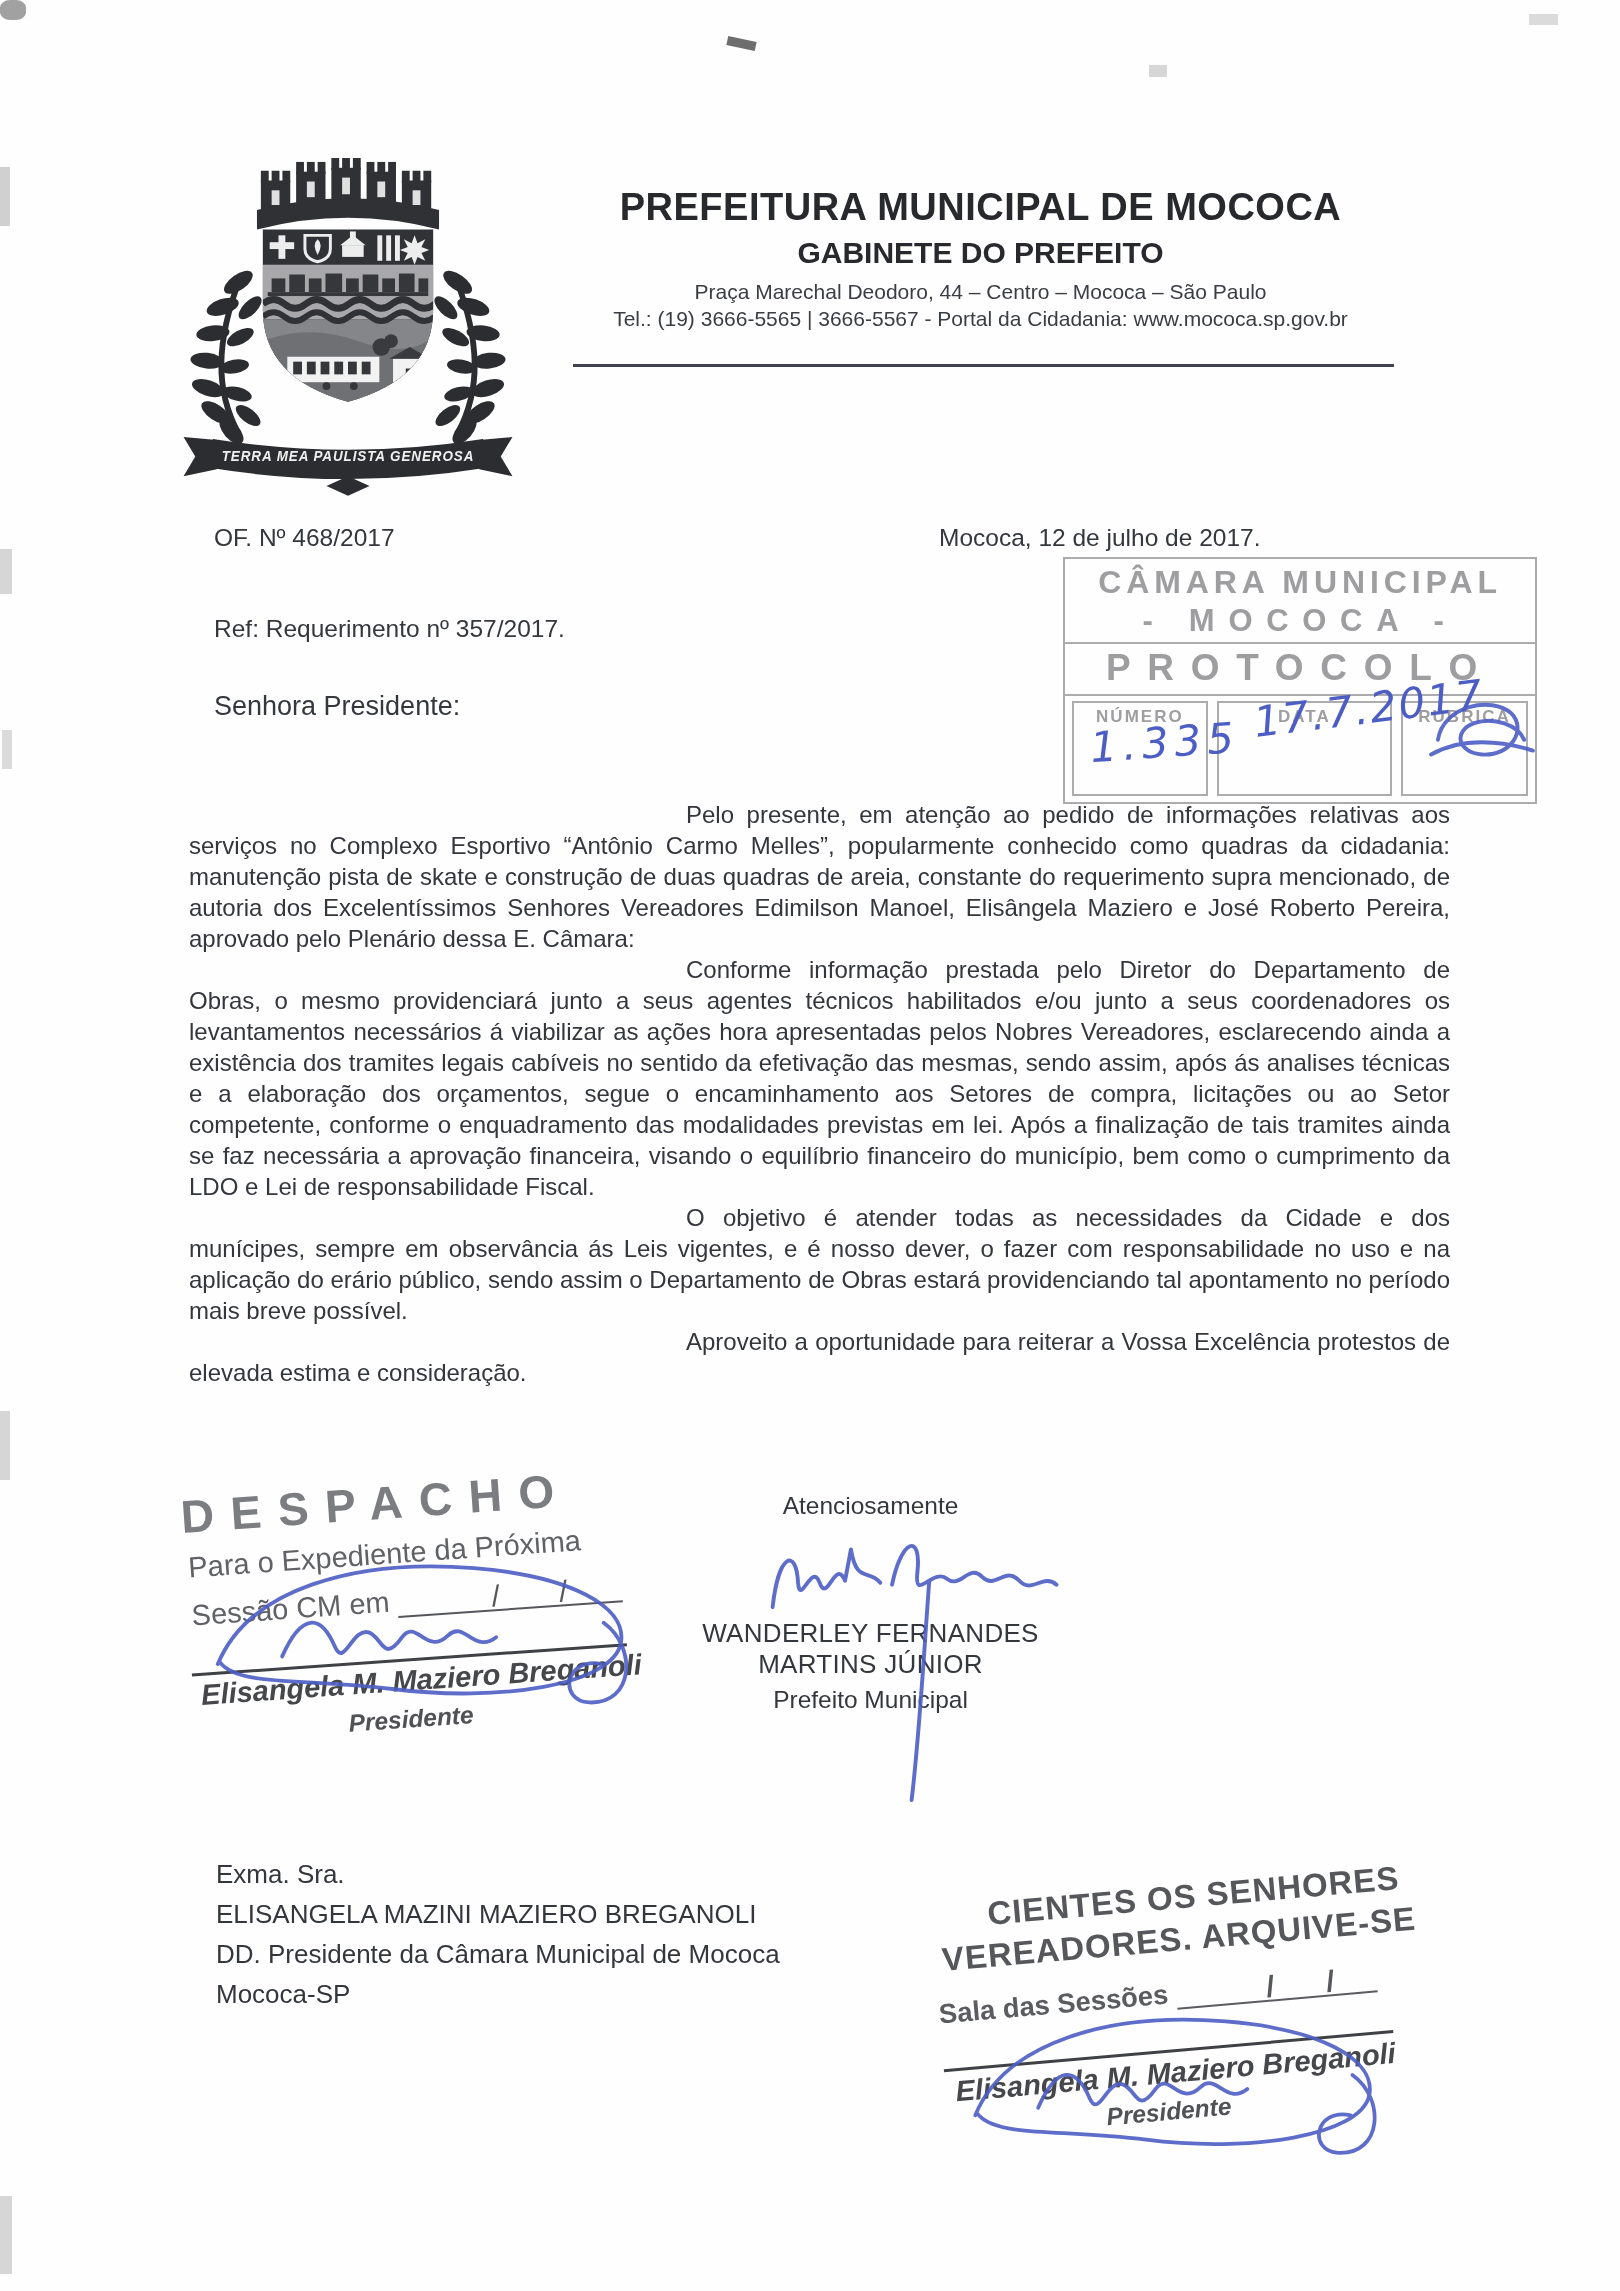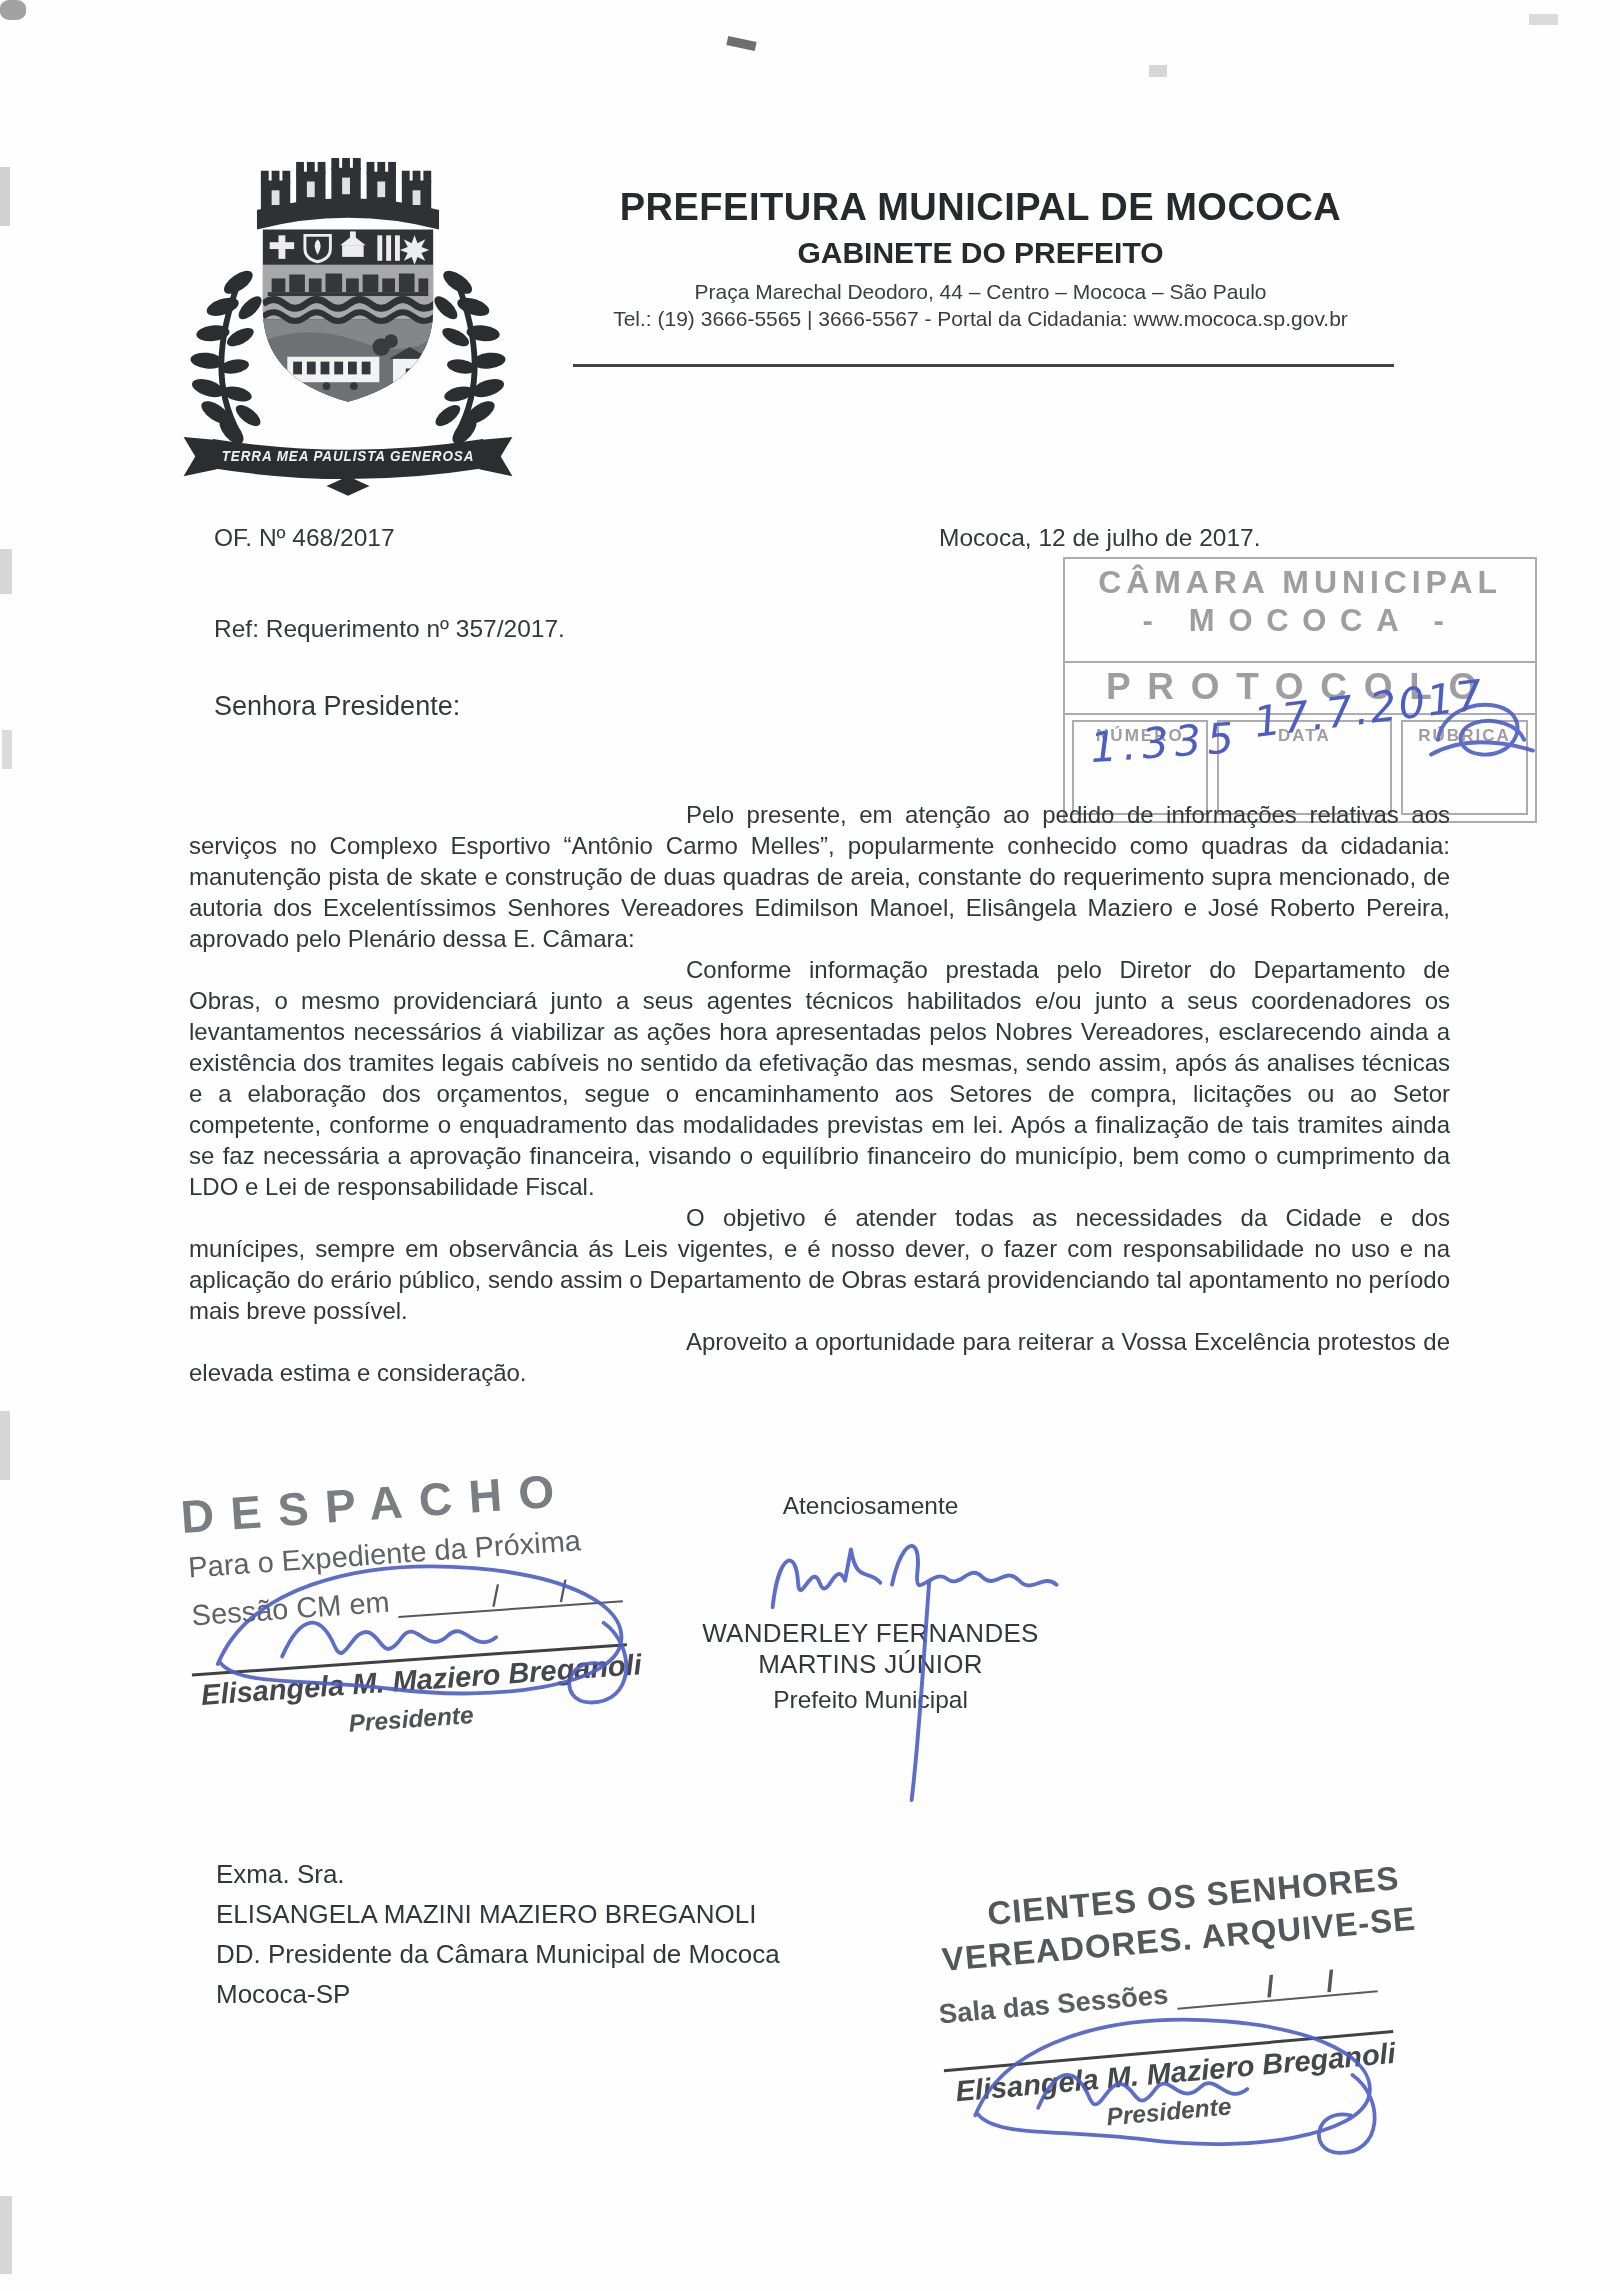--- a/index.html
+++ b/index.html
@@ -20,21 +20,21 @@
   
   .line-of{left:214px;top:524px;font-size:24.5px;}
   .line-date{left:939px;top:524px;font-size:24.5px;}
   .line-ref{left:214px;top:615px;font-size:24.5px;}
   .line-sal{left:214px;top:691px;font-size:27px;}
 
   
   .proto{left:1063px;top:557px;width:474px;color:#97979a;opacity:.93;}
   .proto-box{border:2.9px solid #a6a6a8;}
   .proto-t1{font-size:32px;font-weight:bold;letter-spacing:4.9px;text-align:center;padding-top:4.9px;}
-  .proto-t2{font-size:31px;font-weight:bold;letter-spacing:13.7px;text-align:center;padding:2px 0 22px 0;}
+  .proto-t2{font-size:31px;font-weight:bold;letter-spacing:13.7px;text-align:center;padding:2px 0 3px 0;}
   .proto-sep{border-top:2.9px solid #a6a6a8;}
   .proto-t3{font-size:37px;font-weight:bold;letter-spacing:16.7px;text-align:center;padding:2.9px 0 4.9px 0;}
   .proto-cells{display:flex;gap:8.8px;padding:4.9px 6.9px 6.9px 6.9px;}
   .proto-cell{border:2.9px solid #a6a6a8;height:95px;text-align:center;font-size:17px;font-weight:bold;letter-spacing:2px;padding-top:4.9px;box-sizing:border-box;}
   .pc-num{width:31%;} .pc-dat{width:40%;} .pc-rub{width:29%;}
 
   .hand{color:#4c5ec4;font-family:"DejaVu Sans",sans-serif;font-style:italic;}
   .hw-num{left:1090px;top:718px;font-size:42px;letter-spacing:5.9px;transform:rotate(-4deg);}
   .hw-dat{left:1253px;top:684px;font-size:42px;letter-spacing:2px;transform:rotate(-7deg);}
 

